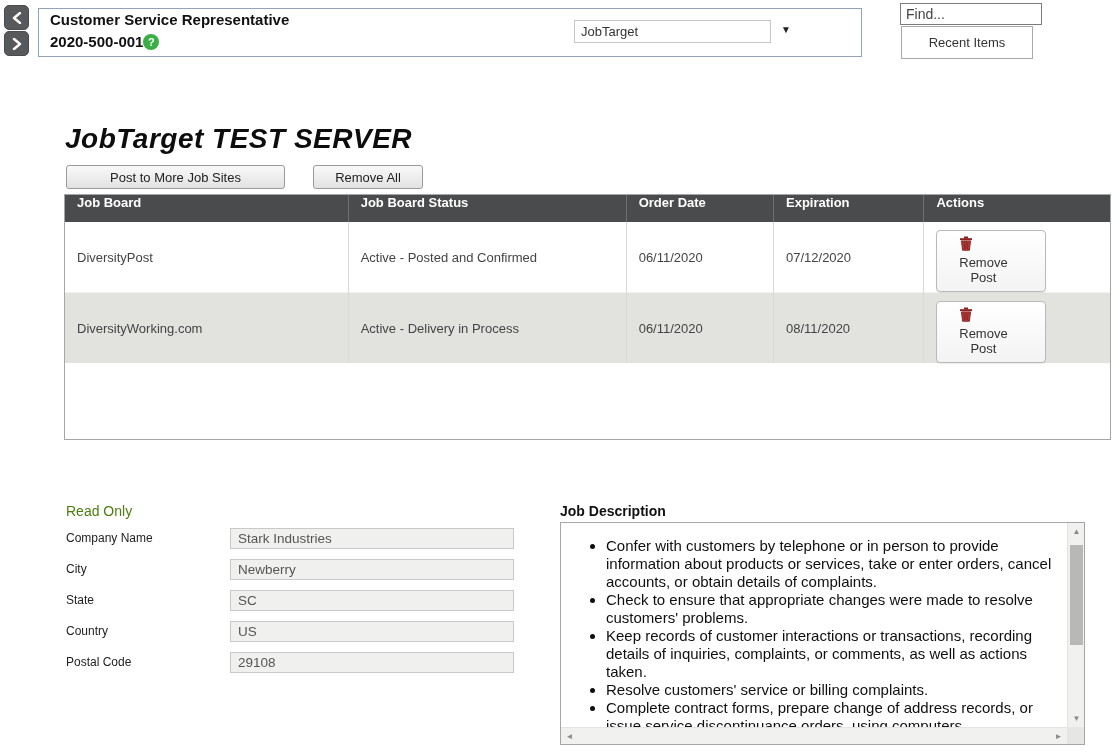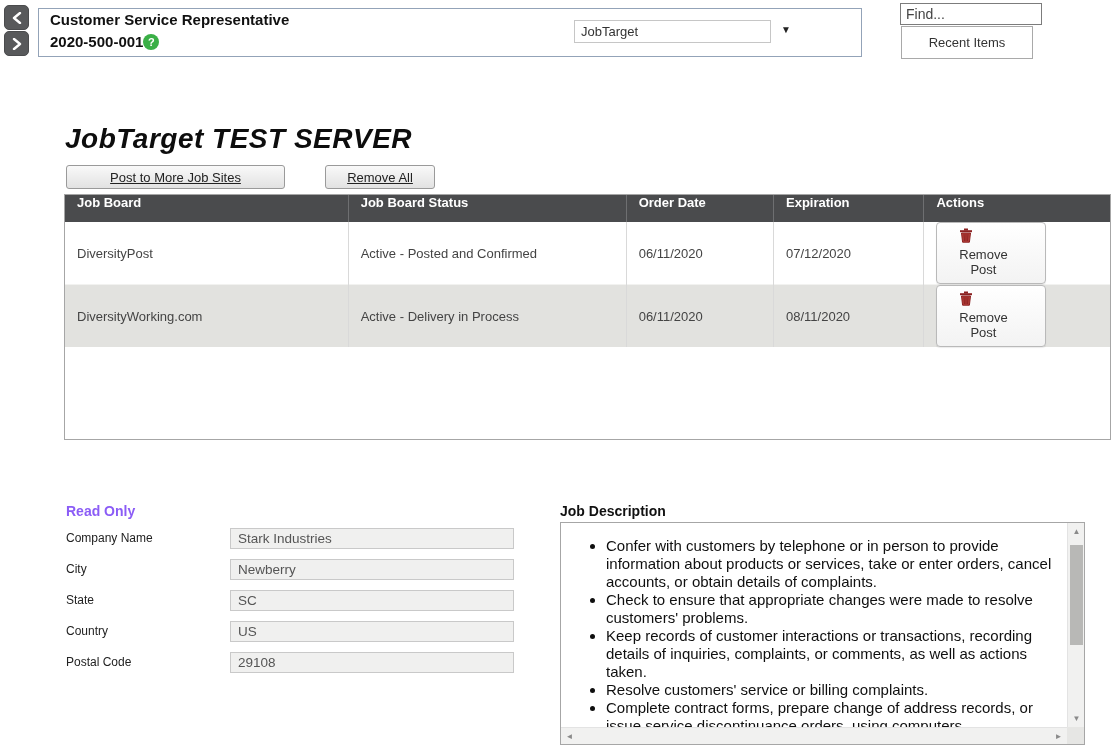--- a/index.html
+++ b/index.html
@@ -33,21 +33,21 @@
   .find-input::placeholder { color: #444; opacity: 1; }
   .recent-btn { position: absolute; left: 901px; top: 26px; width: 132px; height: 33px;
                 background: #fff; border: 1px solid #a9a9a9; font-size: 13px; color: #333;
                 font-family: "Liberation Sans", sans-serif; cursor: pointer; }
 
   
   .main-heading { position: absolute; left: 65px; top: 123px; font-size: 28px; font-weight: bold;
                   font-style: italic; color: #0d0d0d; letter-spacing: 0.5px; }
 
   
-  .top-actions { position: absolute; left: 66px; top: 165px; display: flex; gap: 40px; text-decoration: underline; }
+  .top-actions { position: absolute; left: 66px; top: 165px; display: flex; gap: 28px; }
   .gray-btn { height: 24px; background: linear-gradient(#f9f9f9, #e2e2e2); border: 1px solid #9a9a9a;
               border-radius: 3px; font-size: 13px; color: #222; padding: 0 14px;
               font-family: "Liberation Sans", sans-serif; cursor: pointer; }
   .gray-btn.wide { width: 219px; }
   .gray-btn.mid { width: 110px; }
 
   
   .table-wrap { position: absolute; left: 64px; top: 194px; width: 1047px; height: 246px;
                 border: 1px solid #a6a6a6; background: #fff; }
   table.jb { width: 100%; border-collapse: collapse; table-layout: fixed; }
@@ -55,27 +55,27 @@
                 text-align: left; height: 26px; padding: 0 0 12px 12px; border-left: 1px solid #6e6f71; }
   table.jb th:first-child { border-left: none; }
   table.jb td { font-size: 13px; color: #444; padding: 0 0 0 12px; border-left: 1px solid #d9d9d9;
                 vertical-align: middle; }
   table.jb td:first-child { border-left: none; }
   tr.row-a td { background: #fff; height: 57px; }
   tr.row-b td { background: #e2e2df; height: 54px; border-top: 1px solid #f2f2f0; }
   .remove-post-btn { display: inline-flex; flex-direction: column; align-items: flex-start;
                      width: 110px; padding: 5px 24px 6px 8px; background: linear-gradient(#ffffff, #f3f3f3);
                      border: 1px solid #b9b9b9; border-radius: 4px; cursor: pointer;
-                     font-family: "Liberation Sans", sans-serif; box-shadow: 0 1px 1px rgba(0,0,0,0.08); }
+                     font-family: "Liberation Sans", sans-serif; box-shadow: 0 1px 1px rgba(0,0,0,0.08); margin-top: 8px; }
   .remove-post-btn .trash { margin-left: 14px; margin-bottom: 1px; }
   .remove-post-btn .rp-label { font-size: 13px; color: #333; }
 
   
-  .readonly-heading { position: absolute; left: 66px; top: 503px; font-size: 14px; font-weight: bold;
-                      color: #8b5cf6; }
+  .readonly-heading { position: absolute; left: 66px; top: 503px; font-size: 14px; font-weight: normal;
+                      color: #4d7c0f; }
   .ro-form { position: absolute; left: 66px; top: 527px; width: 450px; }
   .ro-row { display: flex; align-items: center; height: 22px; margin-bottom: 9px; }
   .ro-label { width: 164px; font-size: 12px; color: #222; }
   .ro-input { width: 284px; height: 21px; background: #f0f0ef; border: 1px solid #c9c9c9;
               font-size: 13.5px; color: #555; padding: 4px 7px; font-family: "Liberation Sans", sans-serif; }
 
   
   .jd-heading { position: absolute; left: 560px; top: 503px; font-size: 14px; font-weight: bold; color: #111; }
   .jd-box { position: absolute; left: 560px; top: 522px; width: 525px; height: 223px;
             border: 1px solid #a6a6a6; background: #fff; }

